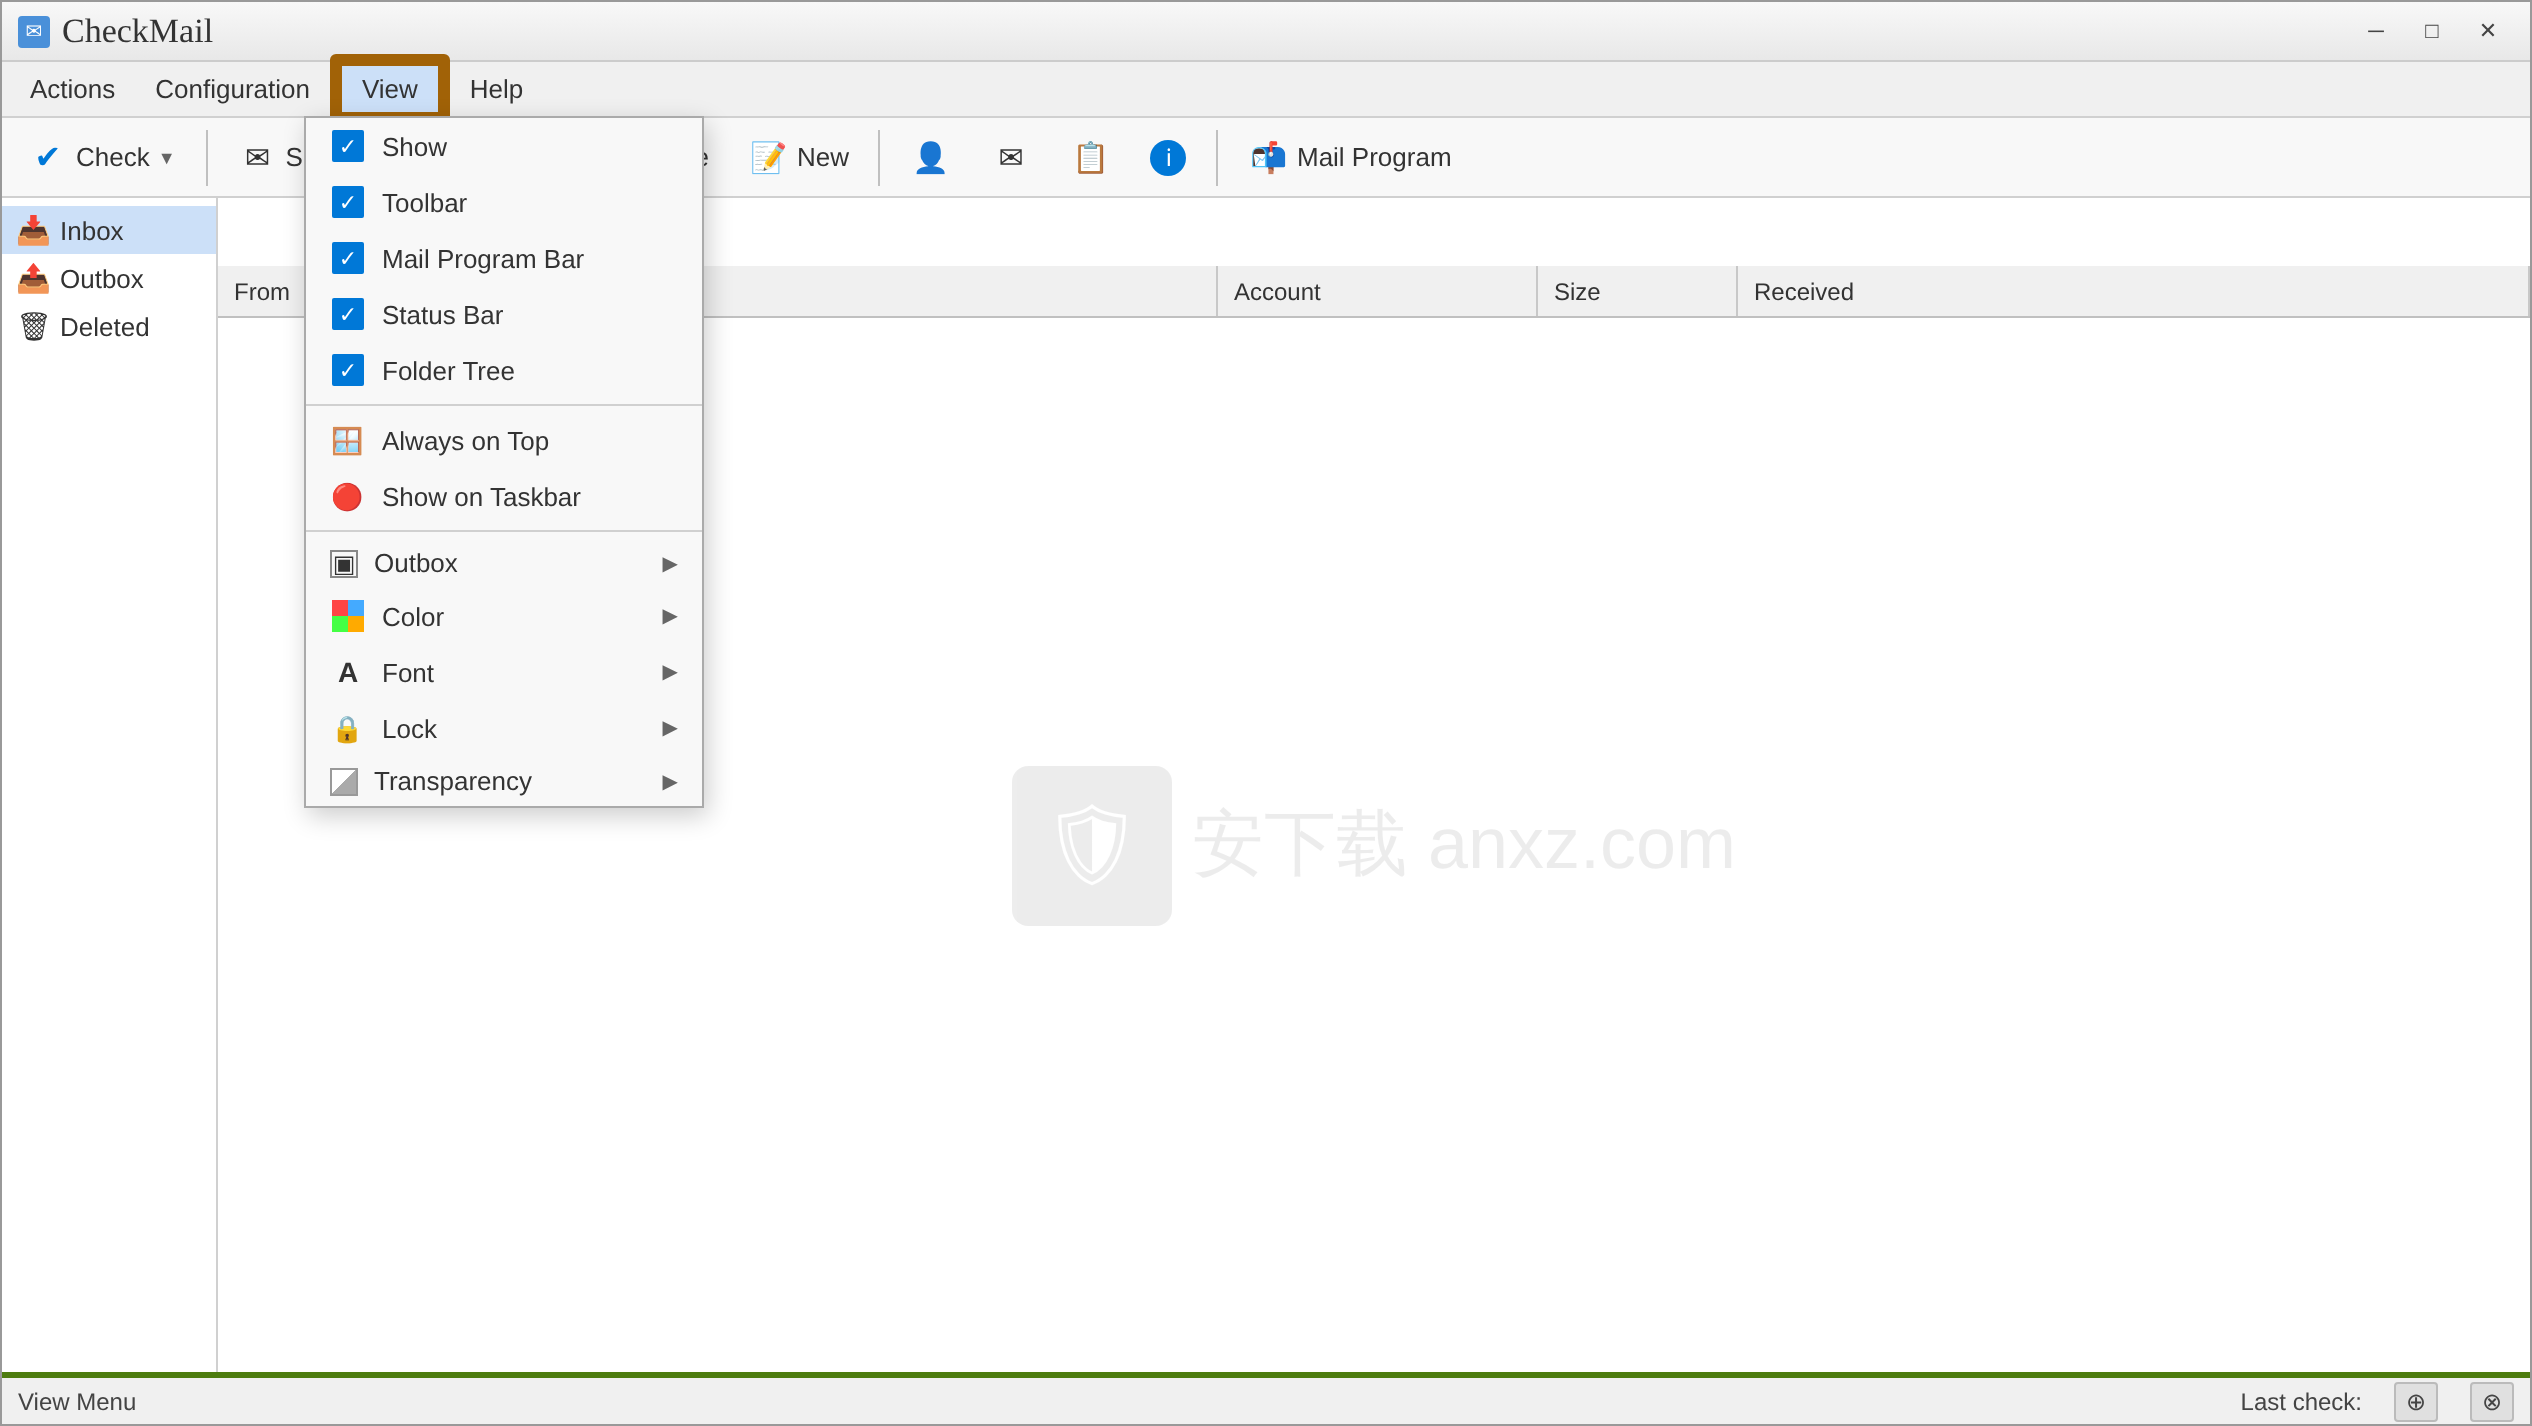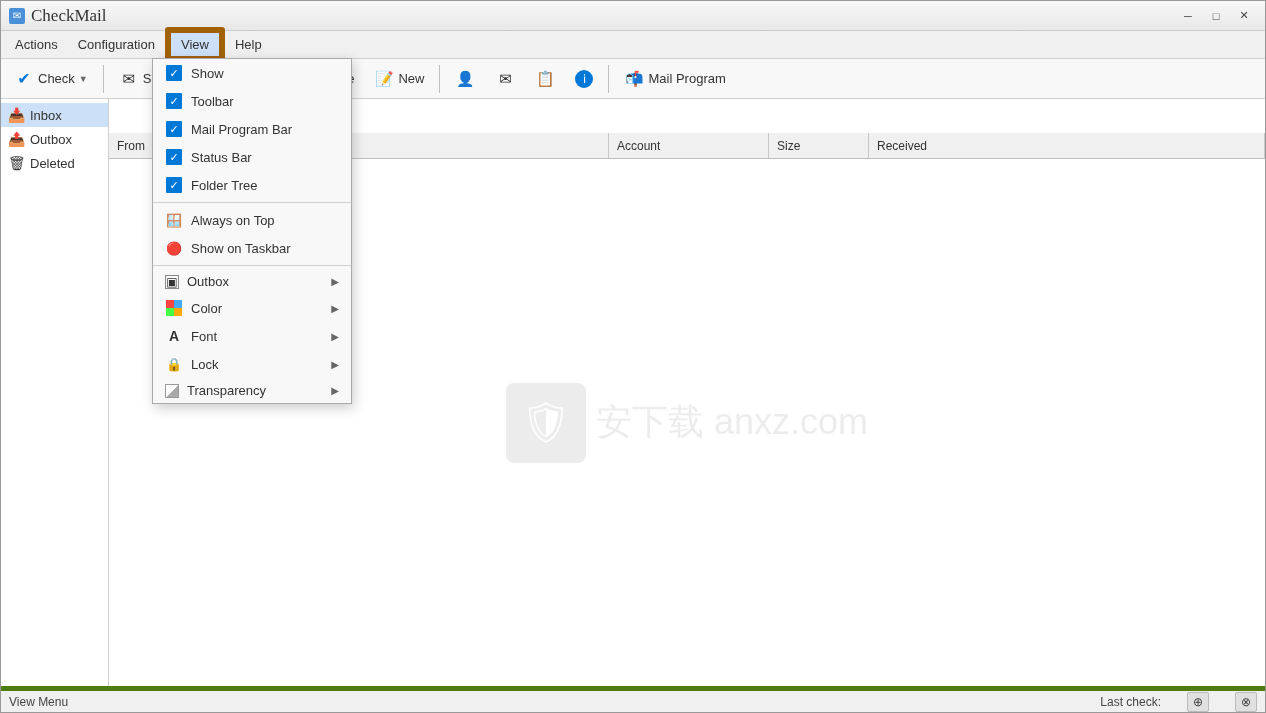--- a/index.html
+++ b/index.html
@@ -291,33 +291,33 @@
       justify-content: center;
       color: white;
       font-size: 11px;
       border-radius: 1px;
     }
 
     
     .status-bar {
       height: 26px;
       background: #f0f0f0;
-      border-top: 5px solid #4d7c0f;
+      border-top: 3px solid #4d7c0f;
       display: flex;
       align-items: center;
       justify-content: space-between;
       padding: 0 8px;
       font-size: 12px;
       color: #444;
       flex-shrink: 0;
     }
     .status-right {
       display: flex;
       align-items: center;
-      gap: 26px;
+      gap: 16px;
     }
     .status-btn {
       width: 22px;
       height: 20px;
       background: #e0e0e0;
       border: 1px solid #bbb;
       border-radius: 2px;
       display: flex;
       align-items: center;
       justify-content: center;

